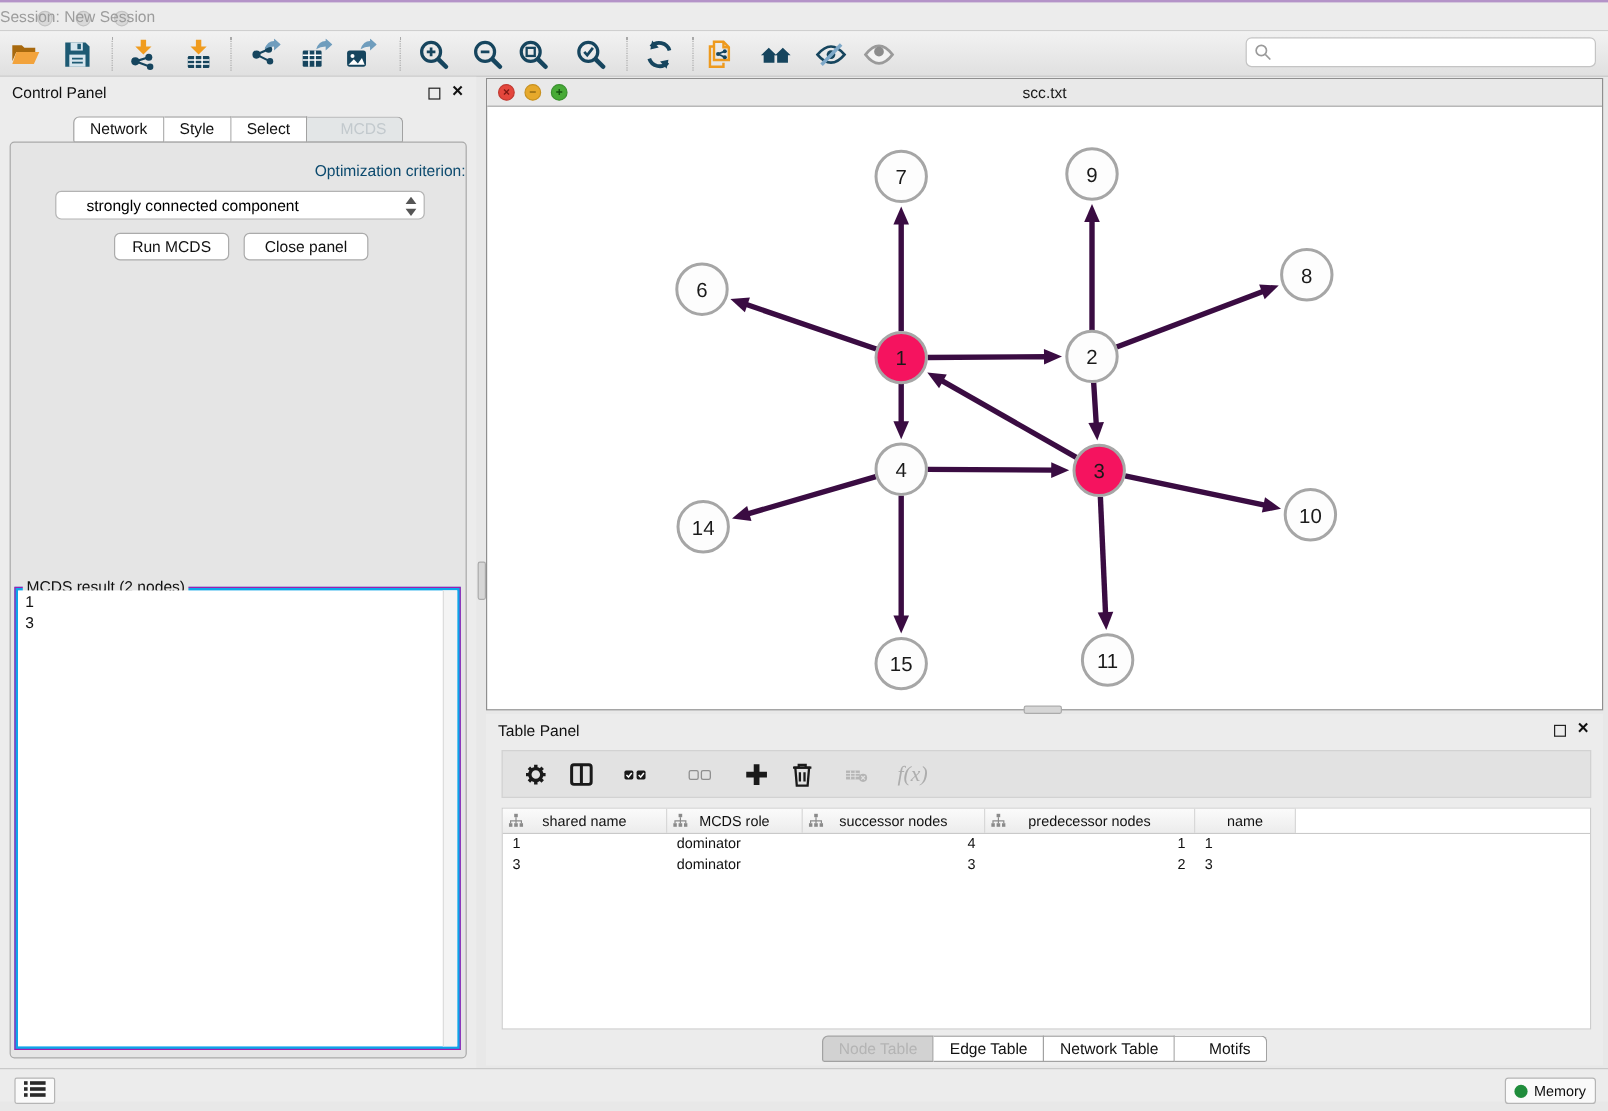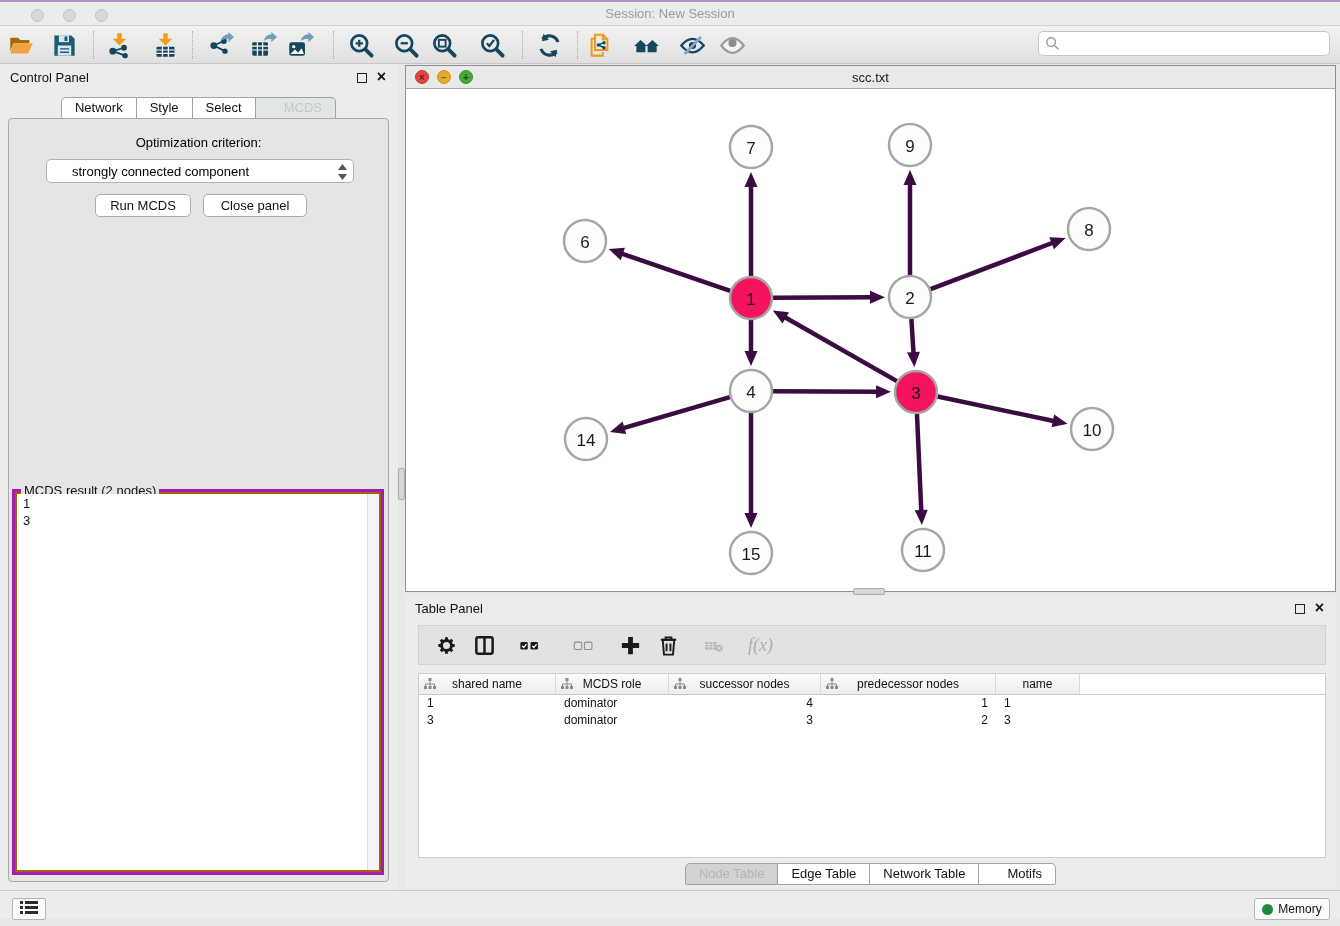--- a/index.html
+++ b/index.html
@@ -3,21 +3,21 @@
 <meta charset="utf-8">
 <style>
   * { margin:0; padding:0; box-sizing:border-box; }
   html,body { width:1340px; height:926px; font-family:"Liberation Sans", sans-serif; background:#e8e8e8; overflow:hidden; }
 
   
   #titlebar { position:absolute; left:0; top:0; width:1340px; height:26px;
     background:#ececec; border-top:2px solid #b493c8; border-bottom:1px solid #cfcfcf; }
   .tl-dot { position:absolute; top:7px; width:13px; height:13px; border-radius:50%;
     background:#d9d9d9; border:1px solid #c3c3c3; }
-  #titlebar .title { position:absolute; left:0; right:0; top:4px; text-align:center;
+  #titlebar .title { position:absolute; left:0; right:0; top:4px; 
     font-size:13px; color:#9c9c9c; }
 
   
   #toolbar { position:absolute; left:0; top:26px; width:1340px; height:38px;
     background:linear-gradient(#f2f2f2,#e0e0e0); border-bottom:1px solid #c6c6c6; }
   .tbtn { position:absolute; top:4px; width:30px; height:30px; border:none; background:transparent;
     padding:1px; cursor:pointer; }
   .tbtn svg { width:27px; height:27px; display:block; }
   .tsep { position:absolute; top:5px; width:0; height:28px; border-left:1px dotted #a9a9a9; }
   #search-box { position:absolute; right:10px; top:5px; width:292px; height:25px;
@@ -31,31 +31,31 @@
   .panel-head .ph-title { position:absolute; left:10px; top:6px; font-size:13px; color:#111; }
   .ph-float { position:absolute; width:10px; height:10px; border:1.6px solid #222; top:9px; }
   .ph-close { position:absolute; top:4px; font-size:16px; font-weight:bold; color:#111; line-height:18px; }
   .cp-tabs { position:absolute; left:0; right:0; top:33px; display:flex; justify-content:center; }
   .tab { height:22px; line-height:20px; padding:0 13px; font-size:13px; background:#fff;
     border:1px solid #a2a2a2; border-left:none; color:#111; cursor:pointer; }
   .tab:first-child { border-left:1px solid #a2a2a2; border-top-left-radius:5px; border-bottom-left-radius:2px;}
   .tab.sel-disabled { background:#e3e6e7; color:#c2c9cd; border-radius:0 5px 2px 0; }
   #cp-content { position:absolute; left:8px; top:54px; width:381px; height:764px;
     background:#e5e5e5; border:1px solid #a9a9a9; border-radius:4px; }
-  #opt-label { position:absolute; left:0; right:0; top:16px; text-align:center; font-size:13px; color:#000000; }
+  #opt-label { position:absolute; left:0; right:0; top:16px; text-align:right; font-size:13px; color:#0c4a6e; }
   #opt-select { position:absolute; left:37px; top:40px; width:308px; height:24px; background:#fff;
     border:1px solid #b3b3b3; border-radius:5px; font-size:13px; display:flex; align-items:center;
     padding-left:25px; cursor:pointer; }
   #opt-select .stepper { position:absolute; right:5px; top:3px; }
   .btn { position:absolute; height:23px; background:#fff; border:1px solid #ababab; border-radius:5px;
     font-size:13px; color:#111; text-align:center; cursor:pointer; font-family:"Liberation Sans",sans-serif;}
   #run-btn { left:86px; top:75px; width:96px; }
   #closepanel-btn { left:194px; top:75px; width:104px; }
   #result-box { position:absolute; left:3px; right:4px; top:370px; bottom:6px;
-    border:3px solid #a21caf; background:#a16207; }
+    border:1px solid #a21caf; background:#0ea5e9; }
   #result-legend { position:absolute; left:6px; top:-9px; background:#e5e5e5; padding:0 3px; font-size:13px; color:#111; }
   #result-text { position:absolute; left:2px; top:2px; right:2px; bottom:2px; background:#fff; font-size:13px;
     line-height:17px; padding:1px 0 0 6px; color:#111; }
   #result-scroll { position:absolute; right:0; top:0; bottom:0; width:12px; background:#f4f4f4; border-left:1px solid #ddd; }
 
   
   #net-window { position:absolute; left:405px; top:65px; width:931px; height:527px;
     background:#fff; border:1px solid #8f8f8f; }
   #net-titlebar { position:absolute; left:0; top:0; right:0; height:23px; background:#e9e9e9;
     border-bottom:1px solid #ababab; }

